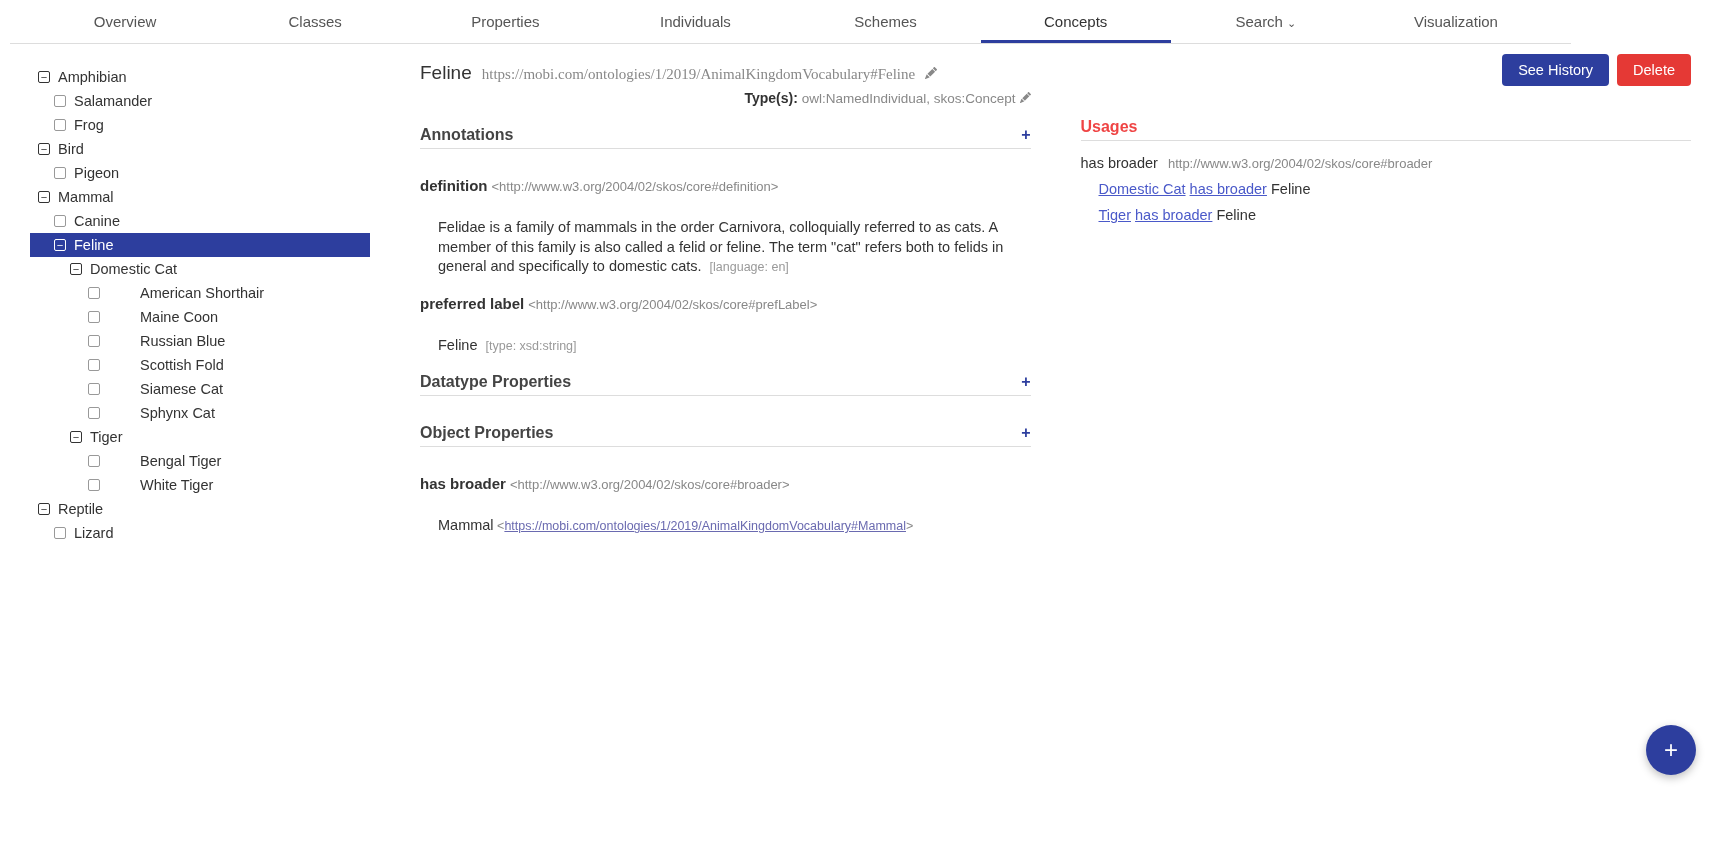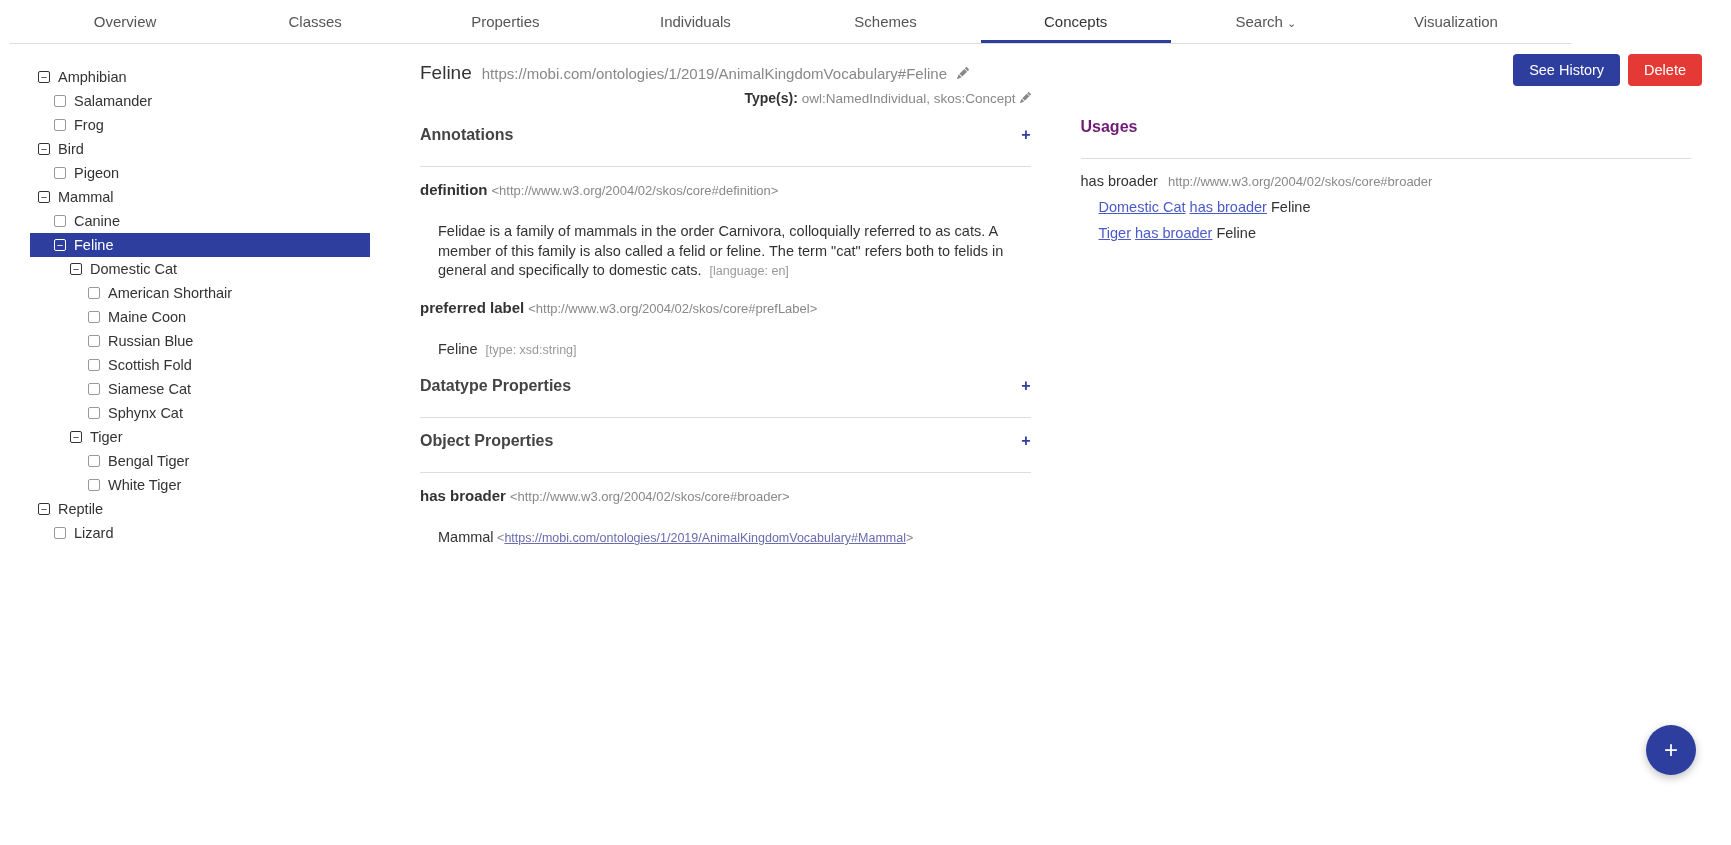--- a/index.html
+++ b/index.html
@@ -93,21 +93,21 @@
       align-items: center;
       justify-content: center;
       margin-right: 8px;
       font-size: 11px;
       line-height: 1;
       flex-shrink: 0;
     }
     .tree-node .toggle.empty { border-color: #999; }
     .indent-1 { padding-left: 24px; }
     .indent-2 { padding-left: 40px; }
-    .indent-3 { padding-left: 58px; }
+    .indent-3 { padding-left: 58px; gap: 32px; }
     
     .detail-panel {
       flex: 1;
       padding: 18px 30px 20px 20px;
       max-width: 680px;
       position: relative;
     }
     .detail-title-row {
       display: flex;
       align-items: baseline;
@@ -115,40 +115,41 @@
       margin-bottom: 6px;
     }
     .entity-title {
       font-size: 19px;
       font-weight: 400;
       color: #333;
     }
     .entity-iri {
       font-size: 15px;
       color: #888;
+      font-family: Liberation Serif, serif;
     }
     .edit-icon {
       color: #888;
       font-size: 13px;
       cursor: pointer;
     }
     .types-row {
       font-size: 14px;
       margin-bottom: 20px;
       text-align: right;
     }
     .types-label { font-weight: 600; }
     .types-values { color: #888; font-size: 13.5px; }
     .section-header {
       display: flex;
       justify-content: space-between;
       align-items: center;
       border-bottom: 1px solid #ddd;
-      padding-bottom: 22px;
-      margin-bottom: 14px;
+      padding-bottom: 4px;
+      margin-bottom: 28px;
     }
     .section-title {
       font-size: 16px;
       font-weight: 600;
       color: #444;
     }
     .add-icon {
       color: #2d3e9e;
       font-size: 16px;
       font-weight: bold;
@@ -184,42 +185,42 @@
     }
     .prop-value .angle { color: #888; font-size: 12.5px; }
     
     .right-area {
       flex: 1;
       padding: 16px 40px 20px 20px;
       position: relative;
     }
     .action-buttons {
       position: absolute;
-      right: 29px;
+      right: 40px;
       top: 10px;
       display: flex;
       gap: 8px;
     }
     .btn {
       padding: 8px 16px;
       border-radius: 4px;
       font-size: 14.5px;
       border: none;
       cursor: pointer;
       color: #fff;
     }
     .btn-primary { background: #2d3e9e; }
     .btn-danger { background: #e53935; }
     .usages-section { margin-top: 58px; }
     .usages-title {
       font-size: 16px;
       font-weight: 600;
-      color: #701a75;
+      color: #ef4444;
       border-bottom: 1px solid #ddd;
-      padding-bottom: 22px;
+      padding-bottom: 4px;
       margin-bottom: 14px;
     }
     .usage-prop-row {
       font-size: 14.5px;
       margin-bottom: 10px;
     }
     .usage-prop-iri {
       color: #888;
       font-size: 13px;
       margin-left: 6px;

